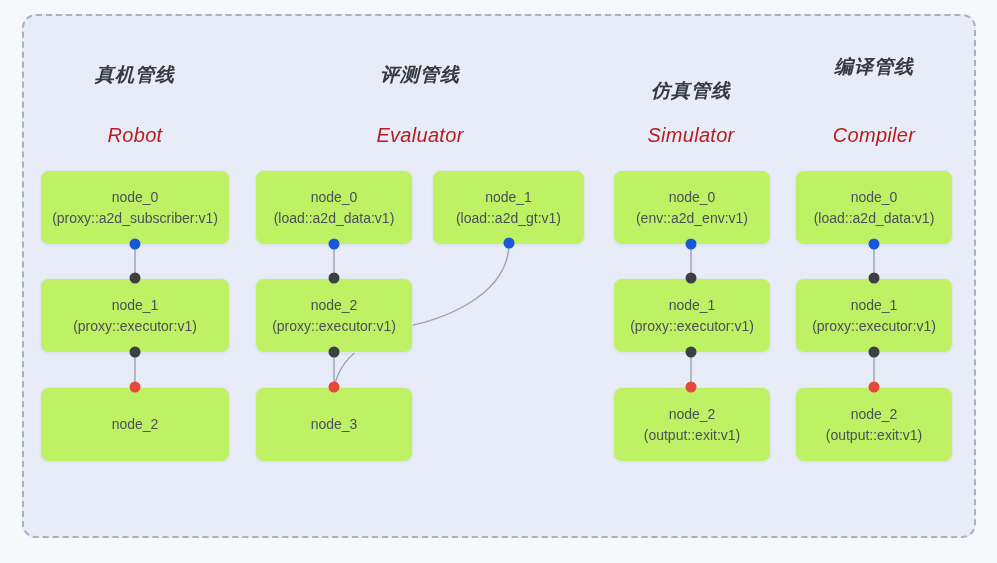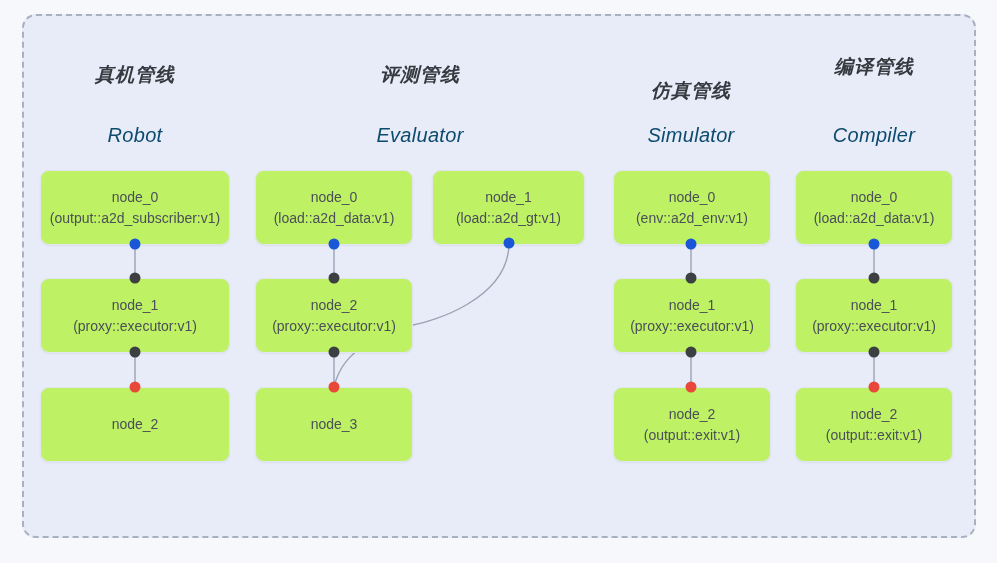--- a/index.html
+++ b/index.html
@@ -39,21 +39,21 @@
     font-style: italic;
   }
   .head-cn {
     font-size: 19px;
     font-weight: bold;
     color: #36393f;
     letter-spacing: 1px;
   }
   .head-en {
     font-size: 20px;
-    color: #0c4a6e;
+    color: #b91c1c;
     letter-spacing: 0.3px;
   }
   
   .node {
     position: absolute;
     background: #bef264;
     border: 1px solid #e2e5ec;
     border-radius: 9px;
     box-shadow: 0 1px 2px rgba(40,50,80,0.06);
     display: flex;
@@ -106,21 +106,21 @@
       <div class="col-head head-cn" style="left: 420px; top: 62px;">评测管线</div>
       <div class="col-head head-en" style="left: 420px; top: 124px;">Evaluator</div>
       <div class="col-head head-cn" style="left: 691px; top: 78px;">仿真管线</div>
       <div class="col-head head-en" style="left: 691px; top: 124px;">Simulator</div>
       <div class="col-head head-cn" style="left: 874px; top: 54px;">编译管线</div>
       <div class="col-head head-en" style="left: 874px; top: 124px;">Compiler</div>
     </div>
   <div id="nodes">
       <div class="node" style="left: 40px; top: 170px; width: 190px; height: 75px;">
         <div class="node-title">node_0</div>
-        <div class="node-sub">(output::a2d_subscriber:v1)</div>
+        <div class="node-sub">(proxy::a2d_subscriber:v1)</div>
       </div>
       <div class="node" style="left: 40px; top: 278px; width: 190px; height: 75px;">
         <div class="node-title">node_1</div>
         <div class="node-sub">(proxy::executor:v1)</div>
       </div>
       <div class="node" style="left: 40px; top: 387px; width: 190px; height: 75px;">
         <div class="node-title">node_2</div>
       </div>
       <div class="node" style="left: 255px; top: 170px; width: 158px; height: 75px;">
         <div class="node-title">node_0</div>

